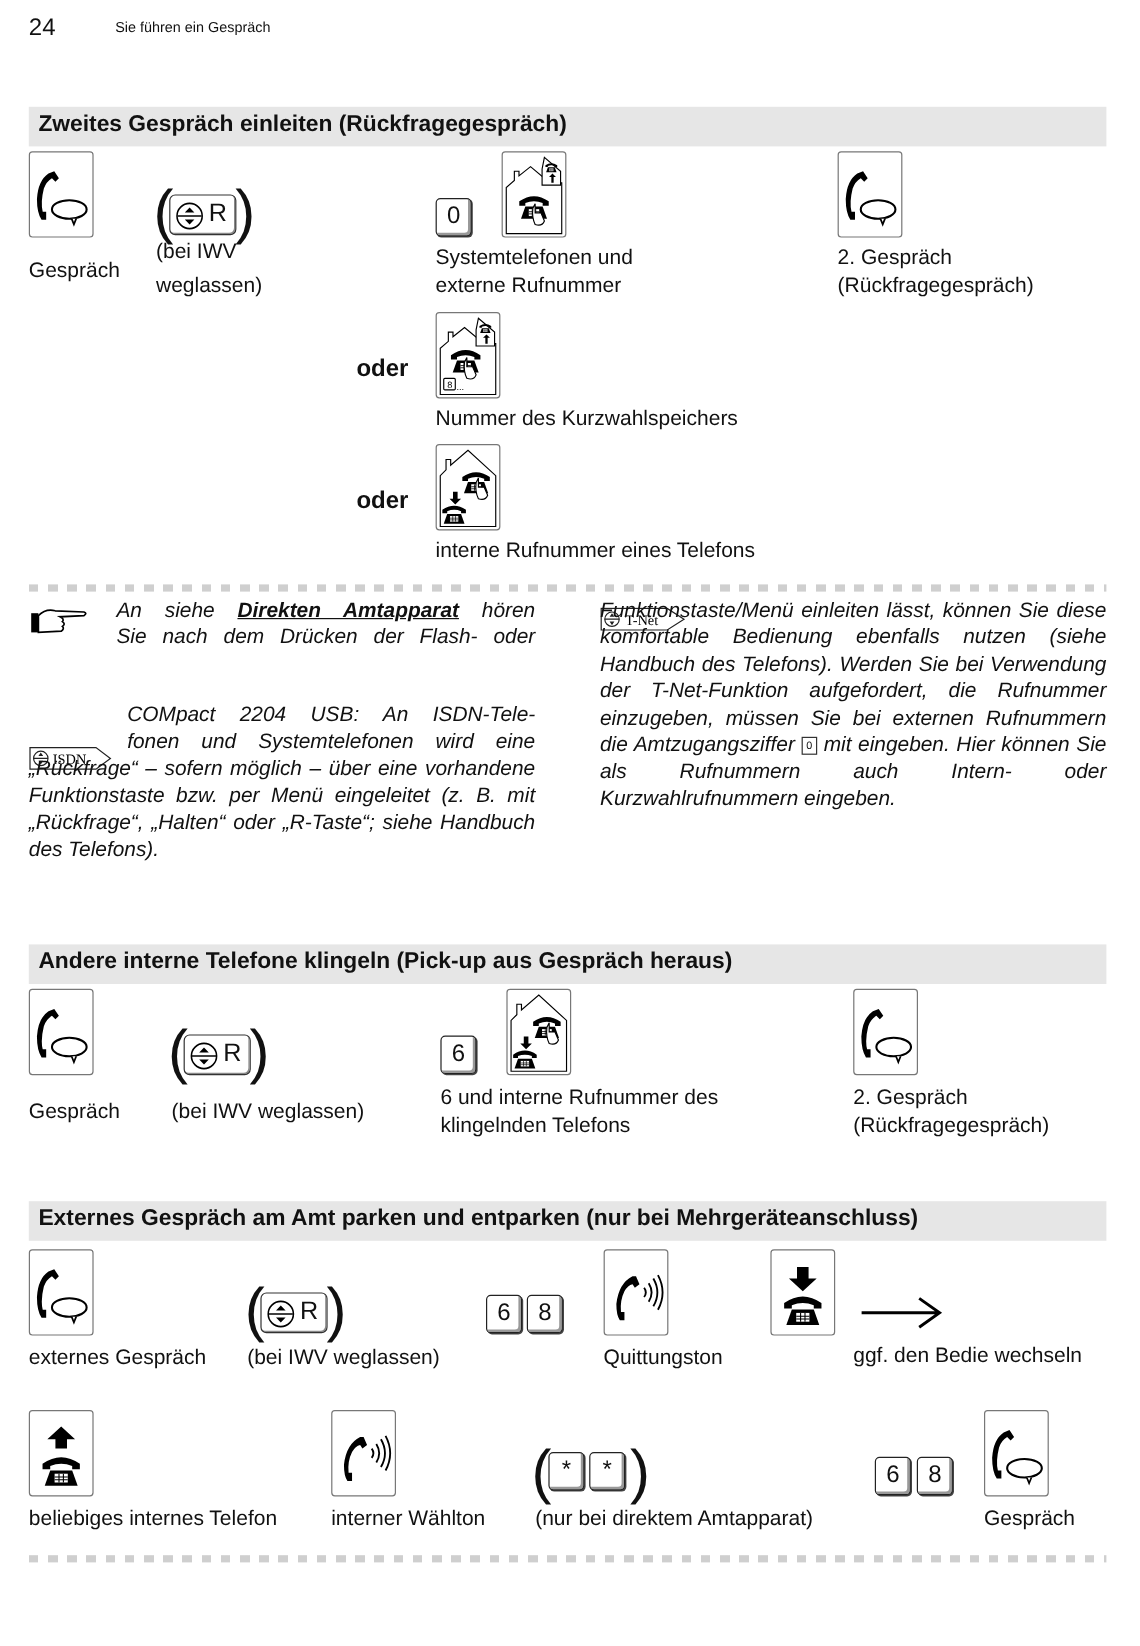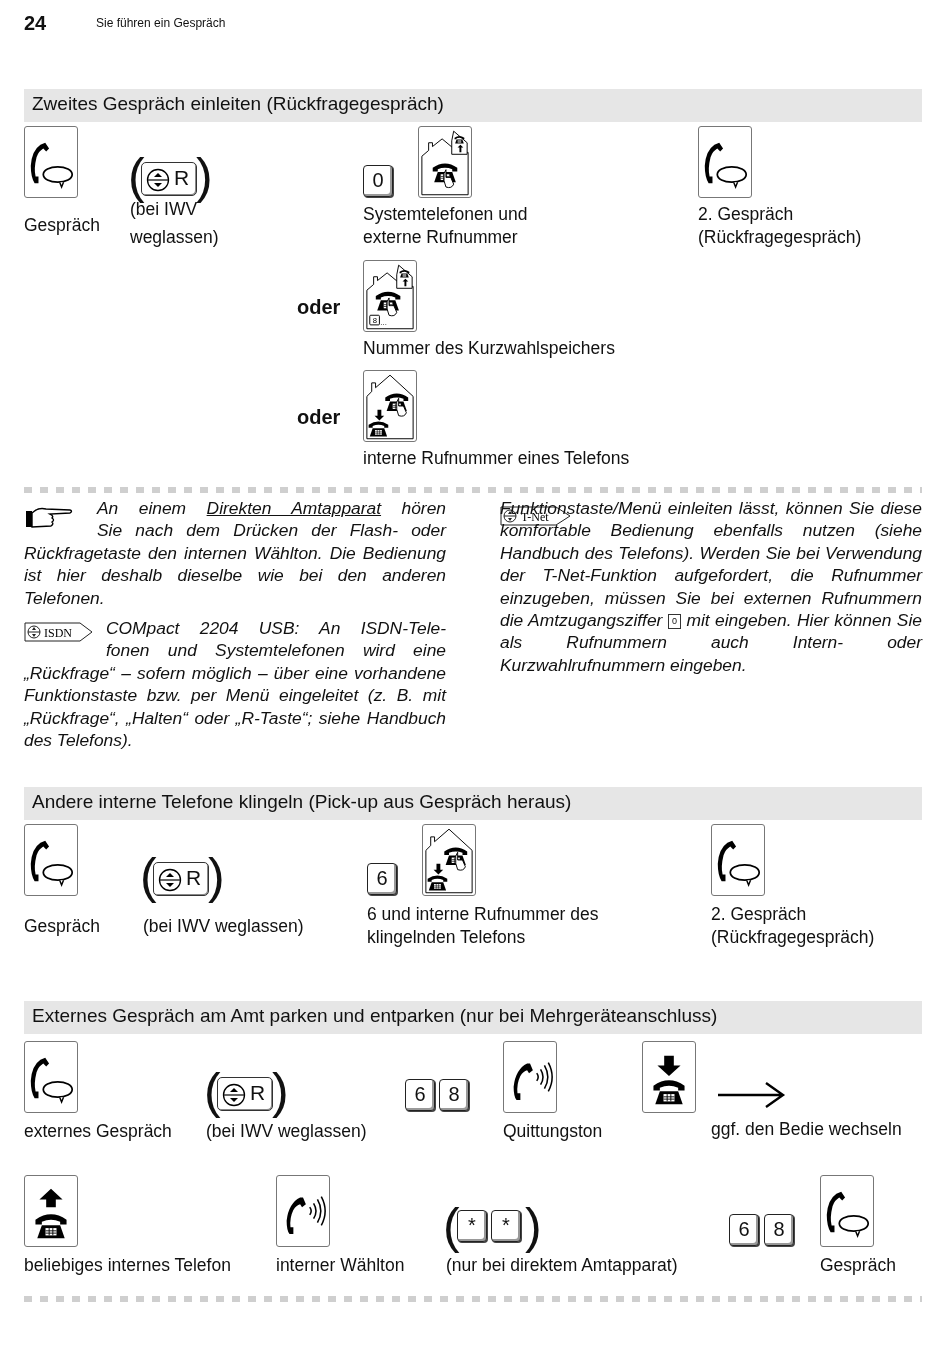--- a/index.html
+++ b/index.html
@@ -1,36 +1,36 @@
 <!DOCTYPE html>
 <html><head>
 <meta charset="utf-8">
 <style>
   html, body { margin:0; padding:0; background:#fff; }
   body { width:950px; height:1372px; position:relative; overflow:hidden;
          font-family:"Liberation Sans", sans-serif; color:#111; }
   .abs { position:absolute; }
-  .page-num { left:24px; top:12px; font-size:20px; font-weight:bold; }
+  .page-num { left:24px; top:12px; font-size:20px; font-weight:normal; }
   .page-head { left:96px; top:16px; font-size:12px; }
   .section-bar { left:24px; width:898px; height:33px; background:#e6e6e6; }
-  .section-title { left:8px; top:4px; font-size:19px; font-weight:normal; white-space:nowrap; }
+  .section-title { left:8px; top:4px; font-size:19px; font-weight:bold; white-space:nowrap; }
   .lbl { font-size:17.5px; line-height:23px; white-space:nowrap; }
   .oder { font-size:20px; font-weight:bold; }
   .box { border:1px solid #777; border-radius:3px; background:#fff; box-sizing:border-box; }
   .box svg { display:block; width:100%; height:100%; }
   .key { border:1px solid #222; border-radius:4px; background:#fff; box-sizing:border-box;
          box-shadow: inset -2px -2px 0 #999, 1px 1px 0 #444;
          font-size:20px; text-align:center; line-height:28px; width:30px; height:32px; }
   .paren { font-size:50px; font-weight:200; line-height:50px; top:-4px; }
   .rkey { border:1px solid #333; border-radius:5px; width:56px; height:34px; box-sizing:border-box;
           box-shadow: inset -1px -1px 0 #888; }
   .dotted { left:24px; width:898px; height:6px;
             background-image: repeating-linear-gradient(90deg, #cfcfcf 0 8px, transparent 8px 16px); }
   .note { font-size:17.4px; line-height:22.4px; font-style:italic; text-align:justify; }
-  .note b { font-weight:normal; text-decoration:underline; }
+  .note b { font-weight:bold; text-decoration:underline; }
   .arrow { font-size:40px; line-height:40px; }
 </style>
 </head>
 <body>
 
 <svg width="0" height="0" style="position:absolute">
   <defs>
     <symbol id="sym-handset" viewBox="0 0 54 72">
       <path d="M16 18 q-9 6 -10 22 q0 12 4 18 l4 0 l0 -7 l-3 0 q-2 -8 1 -20 q2 -6 7 -9 l3 3 l3 -3 l-4 -6 z" fill="#000"></path>
       <ellipse cx="34" cy="49" rx="15" ry="8" fill="none" stroke="#000" stroke-width="1.8"></ellipse>
@@ -133,35 +133,34 @@
 
 <div class="abs dotted" style="top:487px"></div>
 
 <div class="abs" style="left:24px;top:505px;width:50px;height:26px">
   <svg width="50" height="26" viewBox="0 0 50 26">
       <rect x="2" y="6" width="6" height="16" fill="#000"></rect>
       <path d="M8 8 q6 -6 14 -4 l24 1 q3 1 0 3 l-20 1 q4 2 2 4 q3 2 0 4 q2 2 -1 4 l-19 1 z" fill="#fff" stroke="#000" stroke-width="1.4"></path>
     </svg>
 </div>
 <div class="abs note" style="left:24px;top:497px;width:422px">
-  <div style="padding-left:73px;text-align-last:justify"><span>An einem</span> <b>Direkten Amtapparat</b> <span>hören</span></div>
+  <div style="padding-left:73px;text-align-last:justify"><span>An siehe</span> <b>Direkten Amtapparat</b> <span>hören</span></div>
   <div style="padding-left:73px;text-align-last:justify">Sie nach dem Drücken der Flash- oder</div>
-  <div>Rückfragetaste den internen Wählton. Die Bedie­nung ist hier deshalb dieselbe wie bei den anderen Telefonen.</div>
 </div>
 
 <div class="abs" style="left:24px;top:622px;width:70px;height:20px">
   <svg width="70" height="20" viewBox="0 0 70 20">
       <path d="M1 1 H56 L68 10 L56 19 H1 Z" fill="#fff" stroke="#222"></path>
       <circle cx="10" cy="10" r="6" fill="none" stroke="#222"></circle>
       <path d="M4 10 h12" stroke="#222"></path>
       <path d="M8 8 l2 -3 l2 3 z M8 12 l2 3 l2 -3 z" fill="#222"></path>
       <text x="20" y="14.5" font-family="Liberation Serif, serif" font-size="12">ISDN</text>
     </svg>
 </div>
-<div class="abs note" style="left:24px;top:617px;width:422px">
+<div class="abs note" style="left:24px;top:584px;width:422px">
   <div style="padding-left:82px;text-align-last:justify">COMpact 2204 USB: An ISDN-Tele-</div>
   <div style="padding-left:82px;text-align-last:justify">fonen und Systemtelefonen wird eine</div>
   <div>„Rückfrage“ – sofern möglich – über eine vorhan­dene Funktionstaste bzw. per Menü eingeleitet (z. B. mit „Rückfrage“, „Halten“ oder „R-Taste“; siehe Handbuch des Telefons).</div>
 </div>
 
 <div class="abs" style="left:500px;top:506px;width:72px;height:20px">
   <svg width="72" height="20" viewBox="0 0 72 20">
       <path d="M1 1 H56 L70 10 L56 19 H1 Z" fill="#fff" stroke="#222"></path>
       <circle cx="10" cy="10" r="6" fill="none" stroke="#222"></circle>
       <path d="M4 10 h12" stroke="#222"></path>

